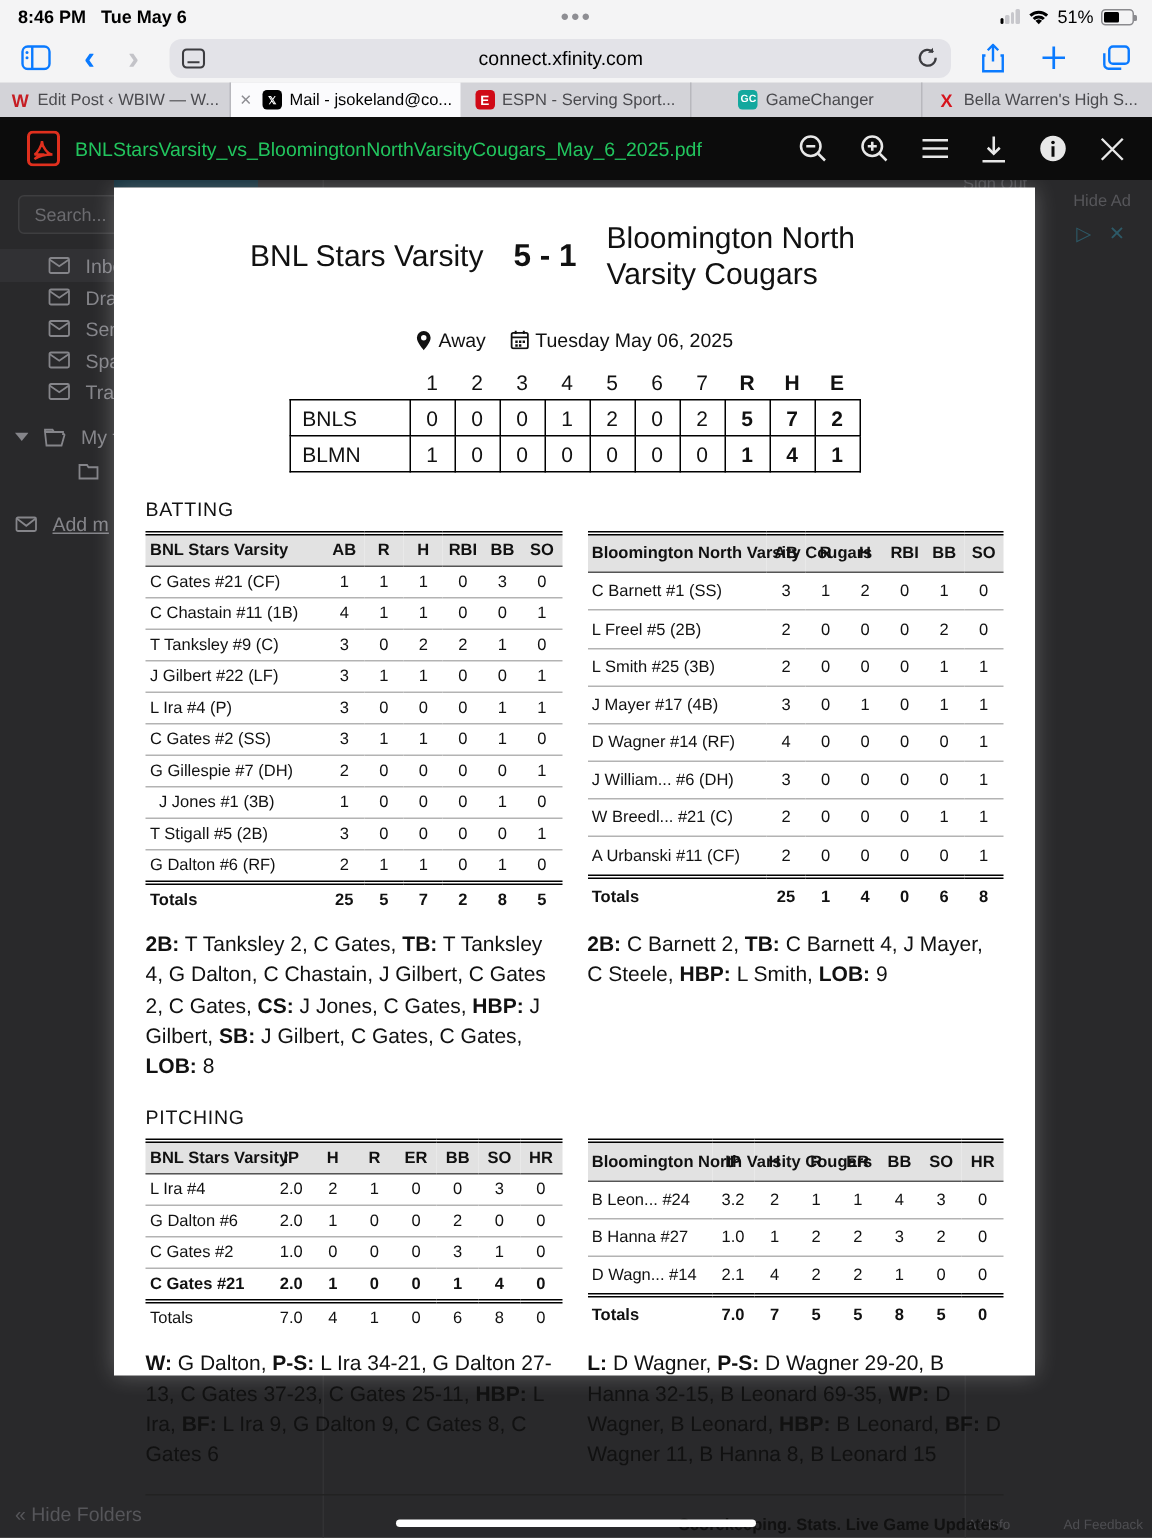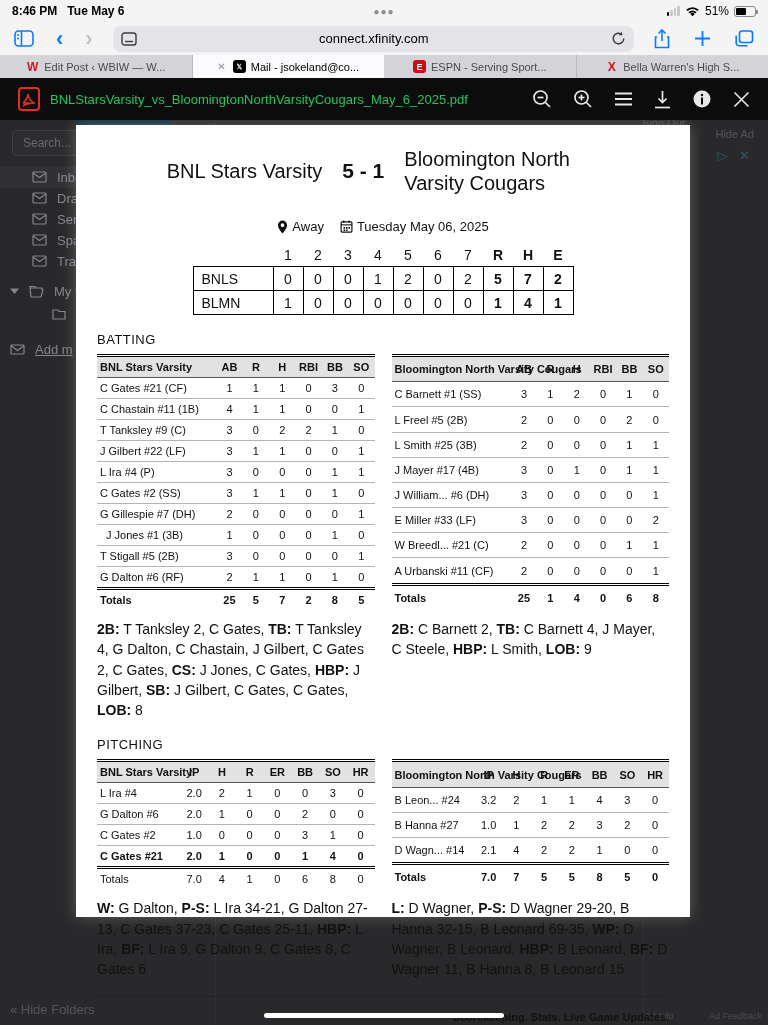--- a/index.html
+++ b/index.html
@@ -187,20 +187,24 @@
     <div class="tab active">
       <span class="tab-close">✕</span>
       <span class="fav" style="background: rgb(0, 0, 0); color: rgb(255, 255, 255); font-size: 7px;">𝕏</span>
       <span>Mail - jsokeland@co...</span>
     </div>
     <div class="tab">
       <span class="fav" style="background: rgb(208, 10, 23); color: rgb(255, 255, 255);">E</span>
       <span>ESPN - Serving Sport...</span>
     </div>
     <div class="tab">
+      <span class="fav" style="background: rgb(19, 168, 158); color: rgb(255, 255, 255); font-size: 7px;">GC</span>
+      <span>GameChanger</span>
+    </div>
+    <div class="tab">
       <span class="fav letter" style="background: transparent; color: rgb(214, 19, 28);">X</span>
       <span>Bella Warren's High S...</span>
     </div>
   </div>
 
 <div class="pdf-toolbar">
   <div class="pdf-file">
     <svg width="22" height="24" viewBox="0 0 22 24">
       <rect x="1" y="1" width="20" height="22" rx="3" fill="none" stroke="#e0301e" stroke-width="2"></rect>
       <path d="M5 16c2-1 5-6 5-9 0 4 4 9 7 9-4 0-9 1-12 3 2-2 4-2 5-3z" fill="none" stroke="#e0301e" stroke-width="1.6"></path>
@@ -555,36 +559,36 @@
             <tr class="">
               <td class="name">J Mayer #17 (4B)</td>
               <td>3</td>
               <td>0</td>
               <td>1</td>
               <td>0</td>
               <td>1</td>
               <td>1</td>
             </tr>
             <tr class="">
+              <td class="name">D Wagner #14 (RF)</td>
+              <td>4</td>
+              <td>0</td>
+              <td>0</td>
+              <td>0</td>
+              <td>0</td>
+              <td>1</td>
+            </tr>
+            <tr class="">
               <td class="name">J William... #6 (DH)</td>
               <td>3</td>
               <td>0</td>
               <td>0</td>
               <td>0</td>
               <td>0</td>
               <td>1</td>
-            </tr>
-            <tr class="">
-              <td class="name">E Miller #33 (LF)</td>
-              <td>3</td>
-              <td>0</td>
-              <td>0</td>
-              <td>0</td>
-              <td>0</td>
-              <td>2</td>
             </tr>
             <tr class="">
               <td class="name">W Breedl... #21 (C)</td>
               <td>2</td>
               <td>0</td>
               <td>0</td>
               <td>0</td>
               <td>1</td>
               <td>1</td>
             </tr>

